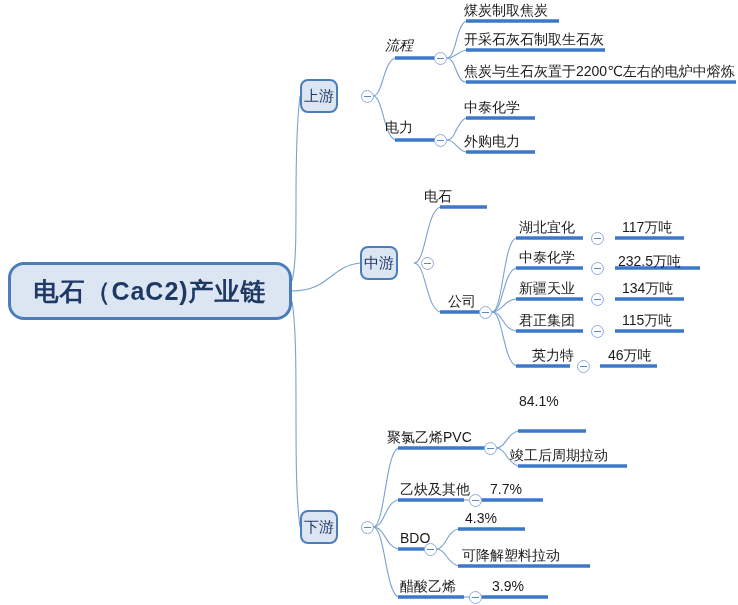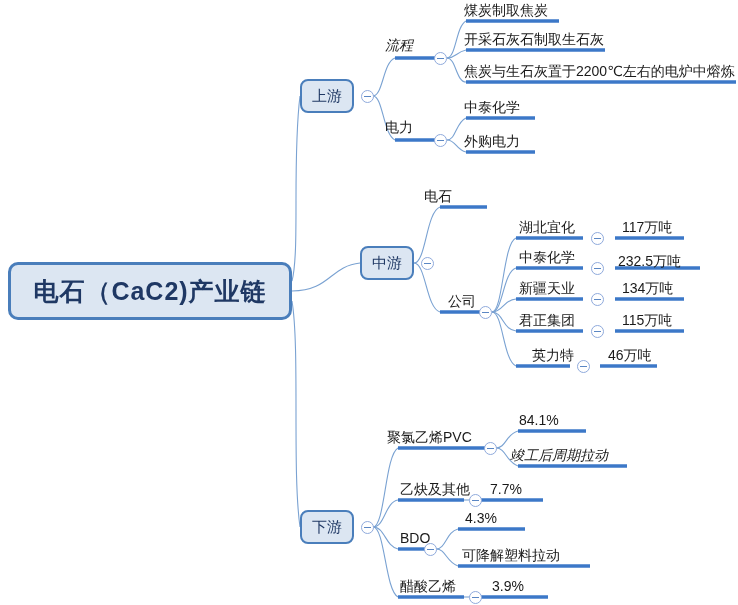--- a/index.html
+++ b/index.html
@@ -35,40 +35,40 @@
 
   
   .root-node {
     position: absolute;
     left: 8px;
     top: 262px;
     width: 284px;
     height: 58px;
     box-sizing: border-box;
     border: 3px solid #4a7ebb;
-    border-radius: 10px;
+    border-radius: 16px;
     background: #dce6f2;
     display: flex;
     align-items: center;
     justify-content: center;
   }
   .root-label {
     font-size: 25px;
     font-weight: bold;
     color: #1f3864;
     letter-spacing: 1px;
     font-family: "Liberation Sans", "DejaVu Sans", sans-serif;
     white-space: nowrap;
   }
 
   
   .lvl1-node {
     position: absolute;
     box-sizing: border-box;
-    width: 54px;
+    width: 38px;
     height: 34px;
     border: 2px solid #4a7ebb;
     border-radius: 8px;
     background: #dce6f2;
     display: flex;
     align-items: center;
     justify-content: center;
   }
   .lvl1-label {
     font-size: 15px;
@@ -238,18 +238,18 @@
 <div class="node-text" style="left:618px; top:254px;">232.5万吨</div>
 <div class="node-text" style="left:622px; top:281px;">134万吨</div>
 <div class="node-text" style="left:622px; top:313px;">115万吨</div>
 <div class="node-text" style="left:608px; top:348px;">46万吨</div>
 
 <div class="node-text" style="left:387px; top:430px;">聚氯乙烯PVC</div>
 <div class="node-text" style="left:400px; top:482px;">乙炔及其他</div>
 <div class="node-text" style="left:400px; top:531px;">BDO</div>
 <div class="node-text" style="left:400px; top:579px;">醋酸乙烯</div>
 
-<div class="node-text" style="left:519px; top:413px;">84.1%</div>
-<div class="node-text" style="left:510px; top:448px;font-style:italic;">竣工后周期拉动</div>
+<div class="node-text" style="left:519px; top:394px;">84.1%</div>
+<div class="node-text" style="left:510px; top:448px;">竣工后周期拉动</div>
 <div class="node-text" style="left:490px; top:482px;">7.7%</div>
 <div class="node-text" style="left:465px; top:511px;">4.3%</div>
 <div class="node-text" style="left:462px; top:548px;">可降解塑料拉动</div>
 <div class="node-text" style="left:492px; top:579px;">3.9%</div>
 
 </body></html>

